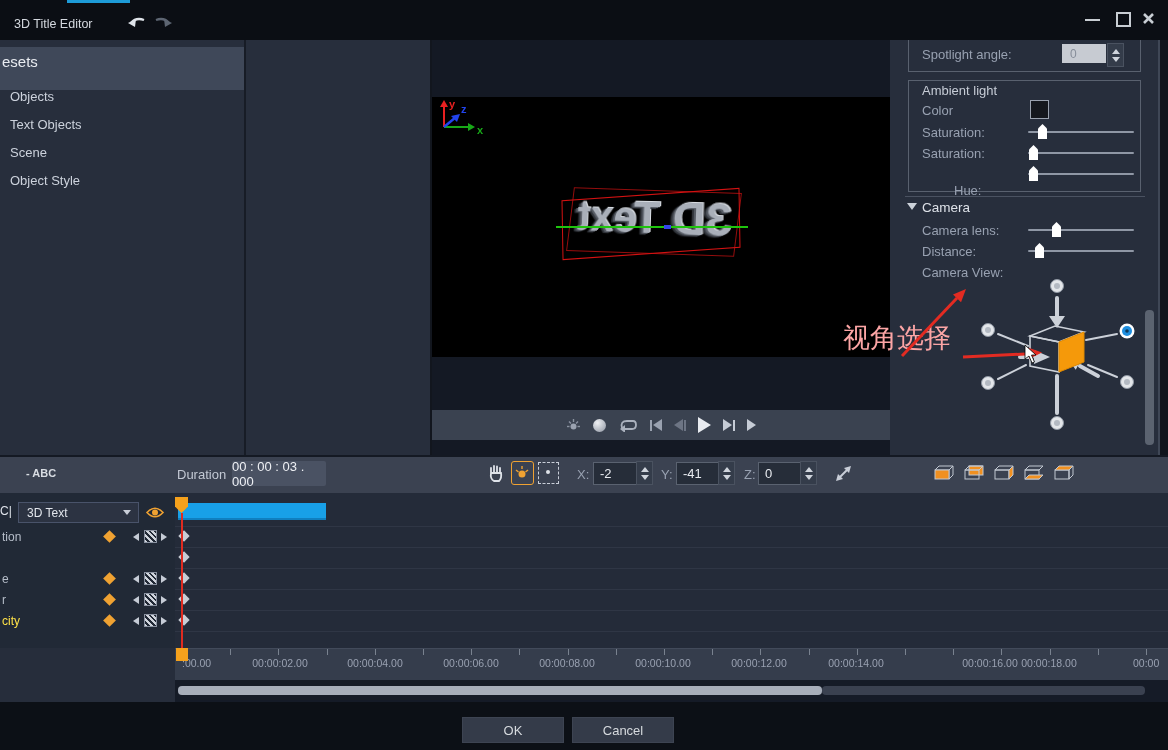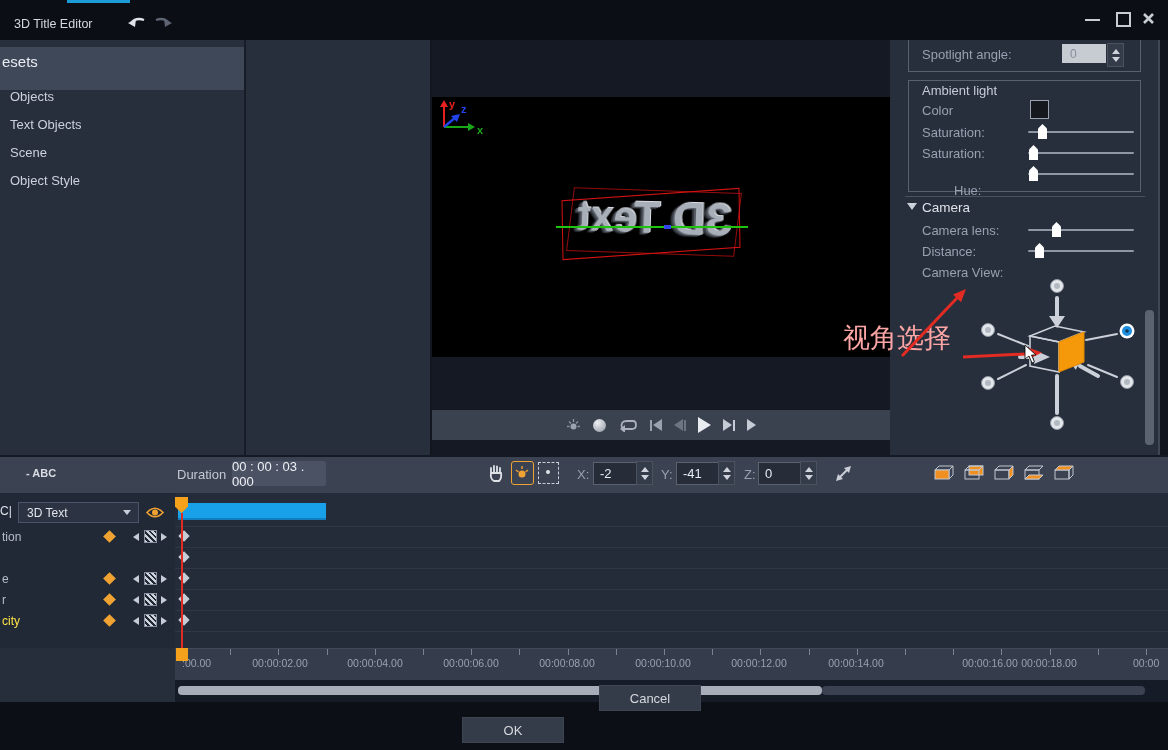--- a/index.html
+++ b/index.html
@@ -387,15 +387,15 @@
   <div class="a" style="left:176px;top:648px;width:12px;height:13px;background:#f5a11c;z-index:10;"></div>
 
   <div class="a" style="left:0;top:648px;width:175px;height:54px;background:#262d3b;"></div>
   <div class="a" style="left:175px;top:680px;width:993px;height:22px;background:#151b27;">
     <div class="a" style="left:3px;top:6px;width:644px;height:9px;background:#a7aeba;border-radius:4px;"></div>
     <div class="a" style="left:647px;top:6px;width:323px;height:9px;background:#3a4150;border-radius:4px;"></div>
   </div>
 
   <div class="a" style="left:0;top:702px;width:1168px;height:48px;background:#0c1016;"></div>
   <div class="a btn" style="left:462px;top:717px;width:100px;height:24px;">OK</div>
-  <div class="a btn" style="left:572px;top:685px;width:100px;height:24px;margin-left:27px;">Cancel</div>
+  <div class="a btn" style="left:572px;top:717px;width:100px;height:24px;">Cancel</div>
 
 </div>
 
 </body></html>

